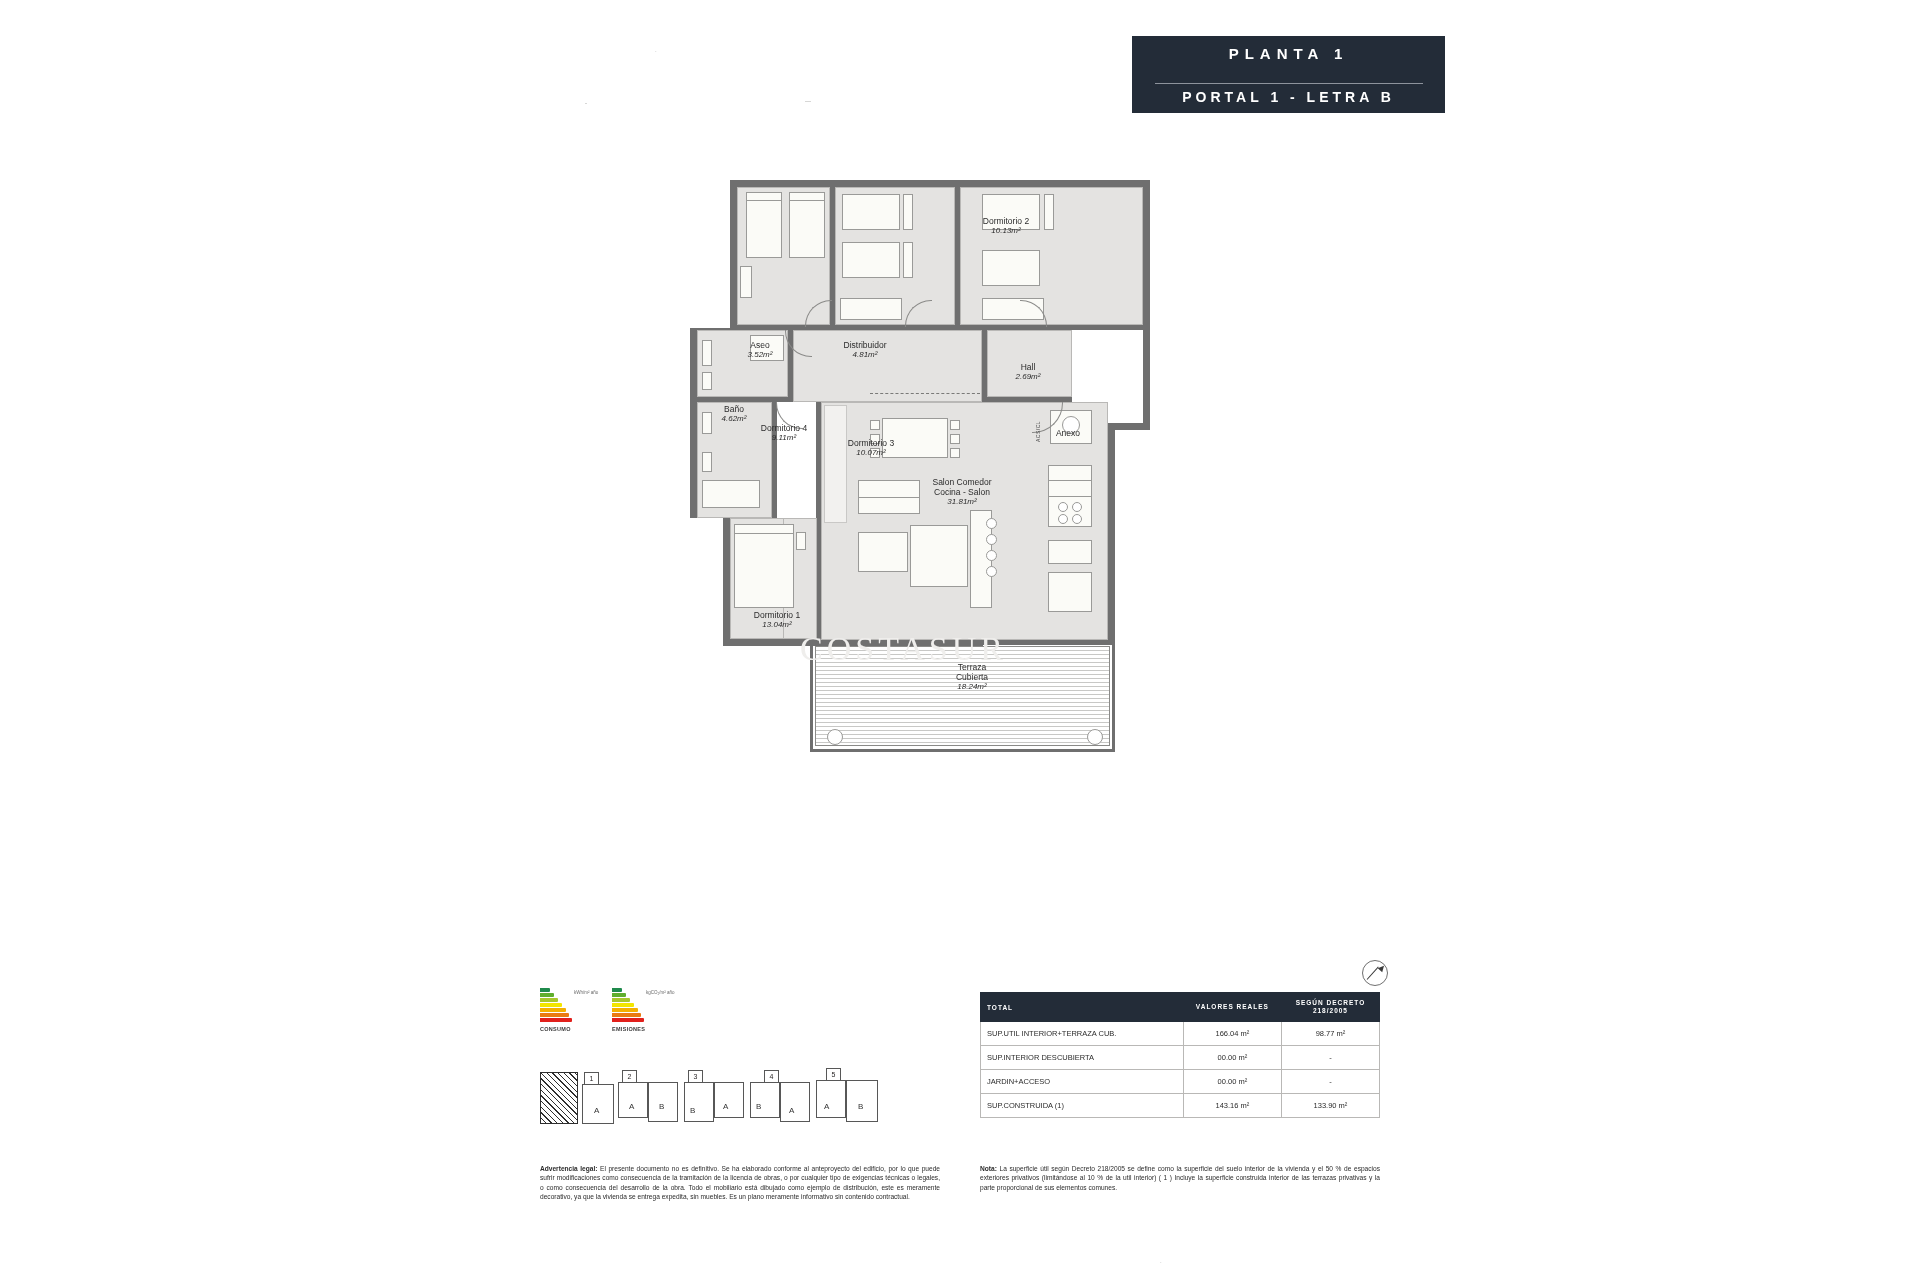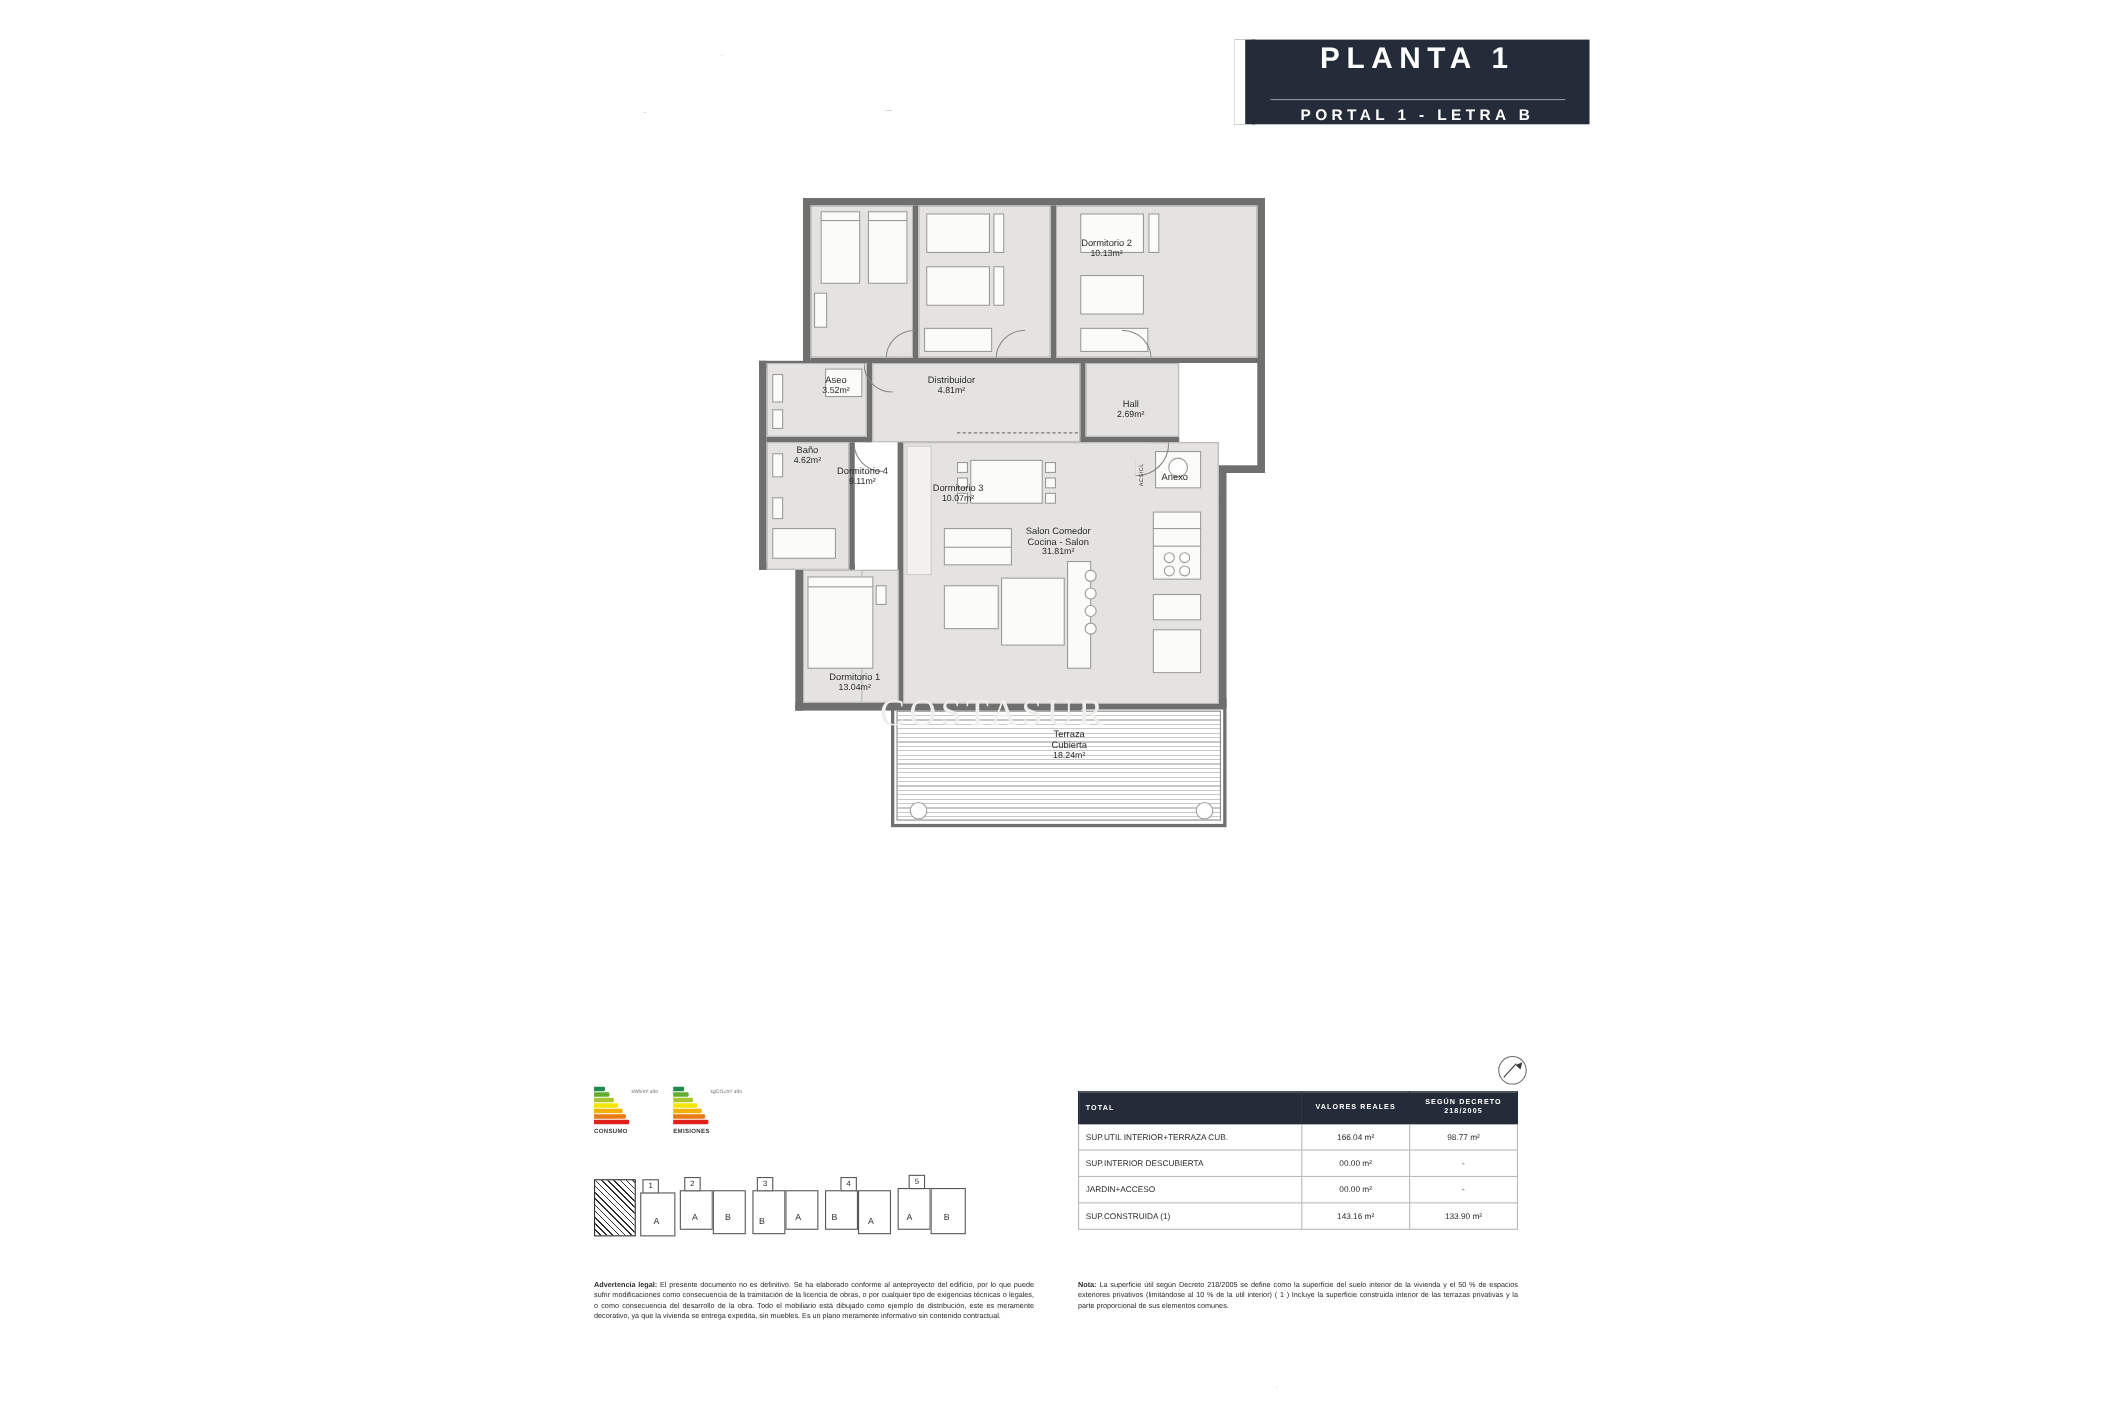--- a/index.html
+++ b/index.html
@@ -39,21 +39,21 @@
     justify-content: center;
   }
   .title-block:before {
     content: "";
     position: absolute;
     left: 6px; top: 0; bottom: 0;
     width: 3px;
     background: #232c38;
   }
   .title-main {
-    font-size: 27px;
+    font-size: 15px;
     letter-spacing: 6px;
     font-weight: bold;
     margin-bottom: 18px;
   }
   .title-rule {
     width: 268px;
     height: 1px;
     background: #8d939c;
     margin: 3px 0 5px 0;
   }
@@ -99,21 +99,21 @@
   }
   .label {
     position: absolute;
     text-align: center;
     font-size: 8.5px;
     line-height: 10px;
     color: #2b2b2b;
     white-space: nowrap;
   }
   .label .nm { display: block; }
-  .label .ar { display: block; font-size: 8px; }
+  .label .ar { display: block; font-size: 8px; font-style: italic; }
 
   
   .terrace {
     position: absolute;
     background:
       repeating-linear-gradient(
         to bottom,
         #ffffff 0px, #ffffff 3px,
         #c8c8c6 3px, #c8c8c6 4px
       );

